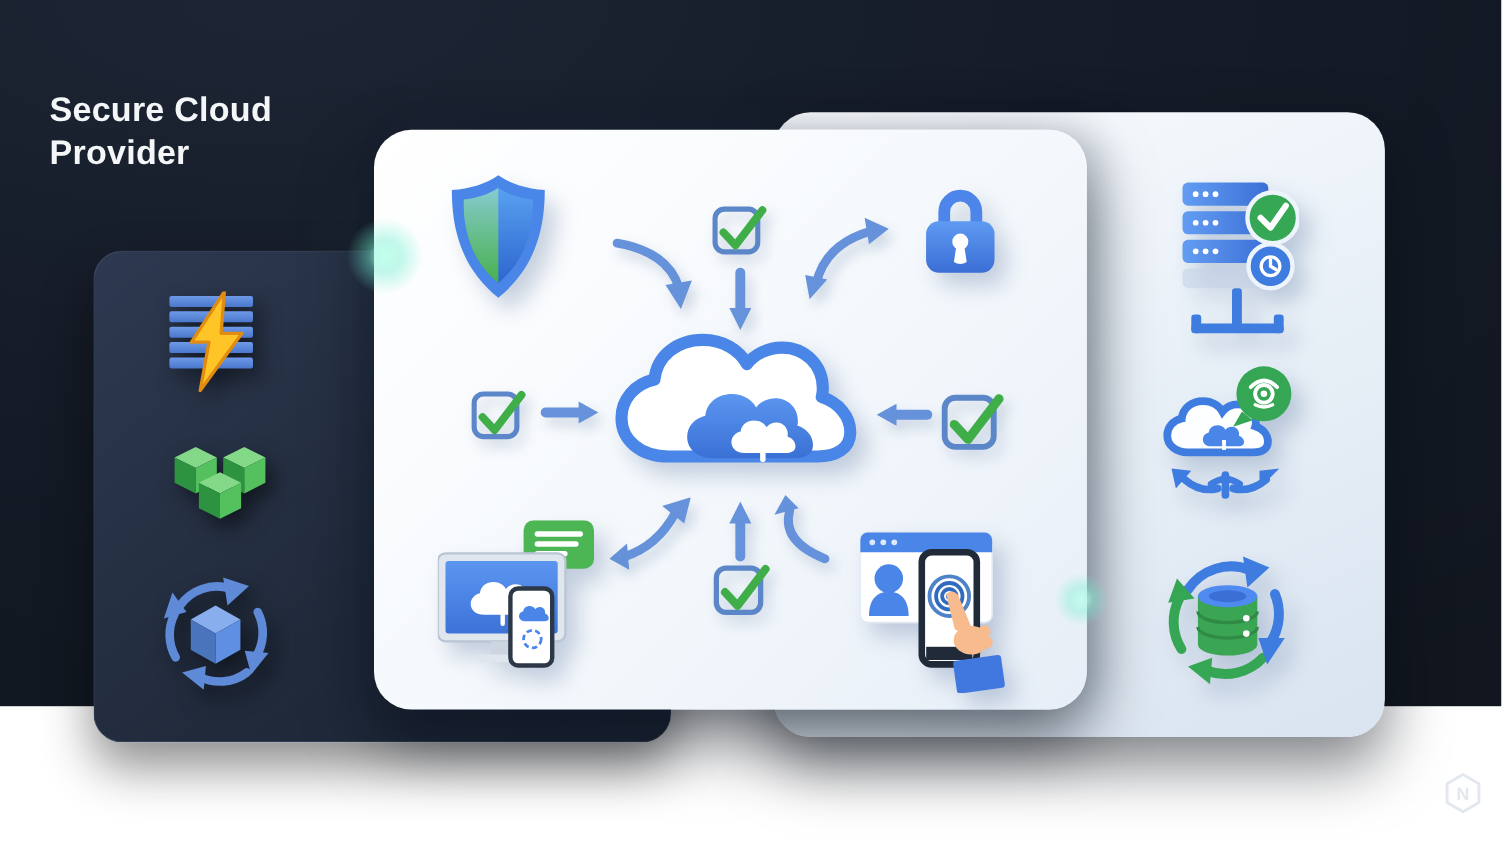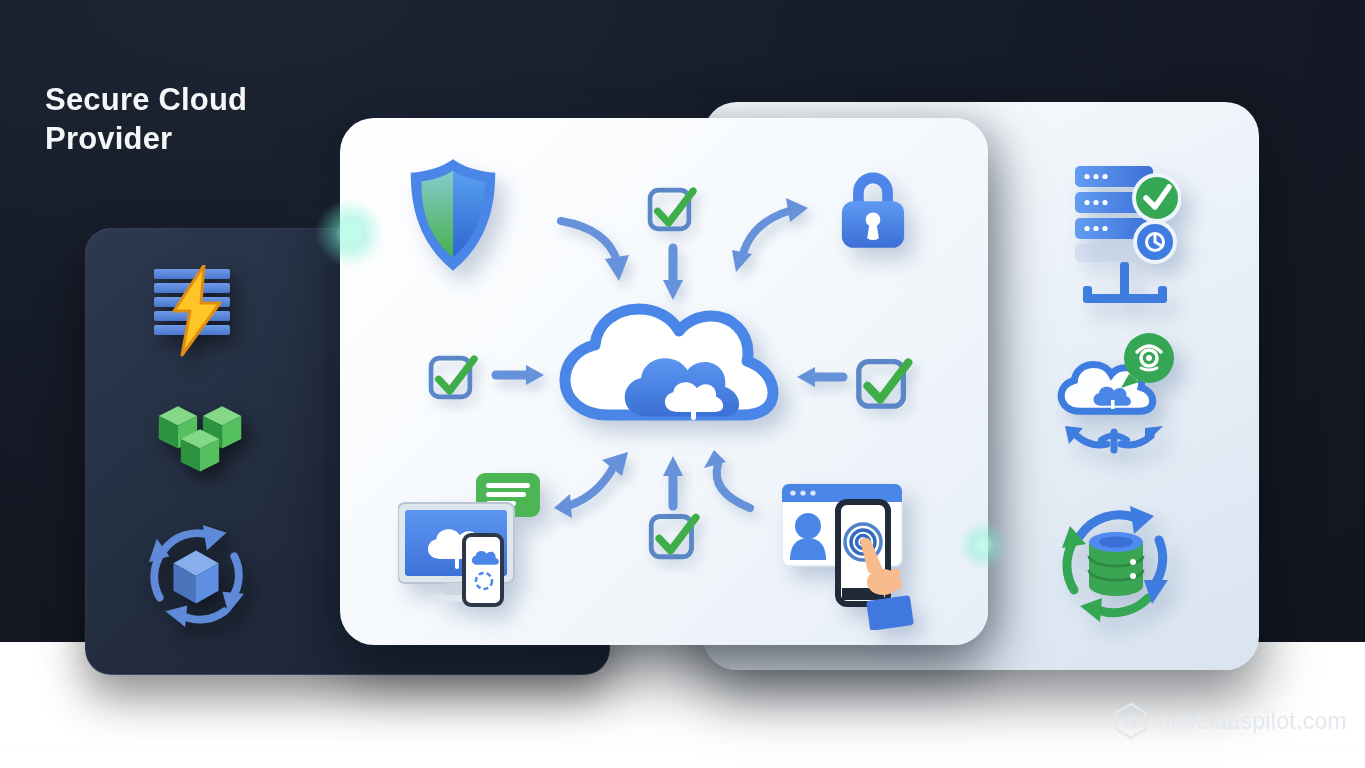--- a/index.html
+++ b/index.html
@@ -353,16 +353,15 @@
   </div>
 
   <div class="glow glow-a"></div>
   <div class="glow glow-b"></div>
 
   <div class="watermark">
     <svg width="34" height="38" viewBox="0 0 40 44">
       <polygon points="20,2 37,12 37,32 20,42 3,32 3,12" fill="none" stroke="#e3e8ee" stroke-width="3" stroke-linejoin="round"></polygon>
       <text x="20" y="29" text-anchor="middle" font-family="Liberation Sans, sans-serif" font-size="19" font-weight="700" fill="#e3e8ee">N</text>
     </svg>
-    <span class="watermark-text">nextsaaspilot.com</span>
   </div>
 
 </div>
 
 </body></html>

